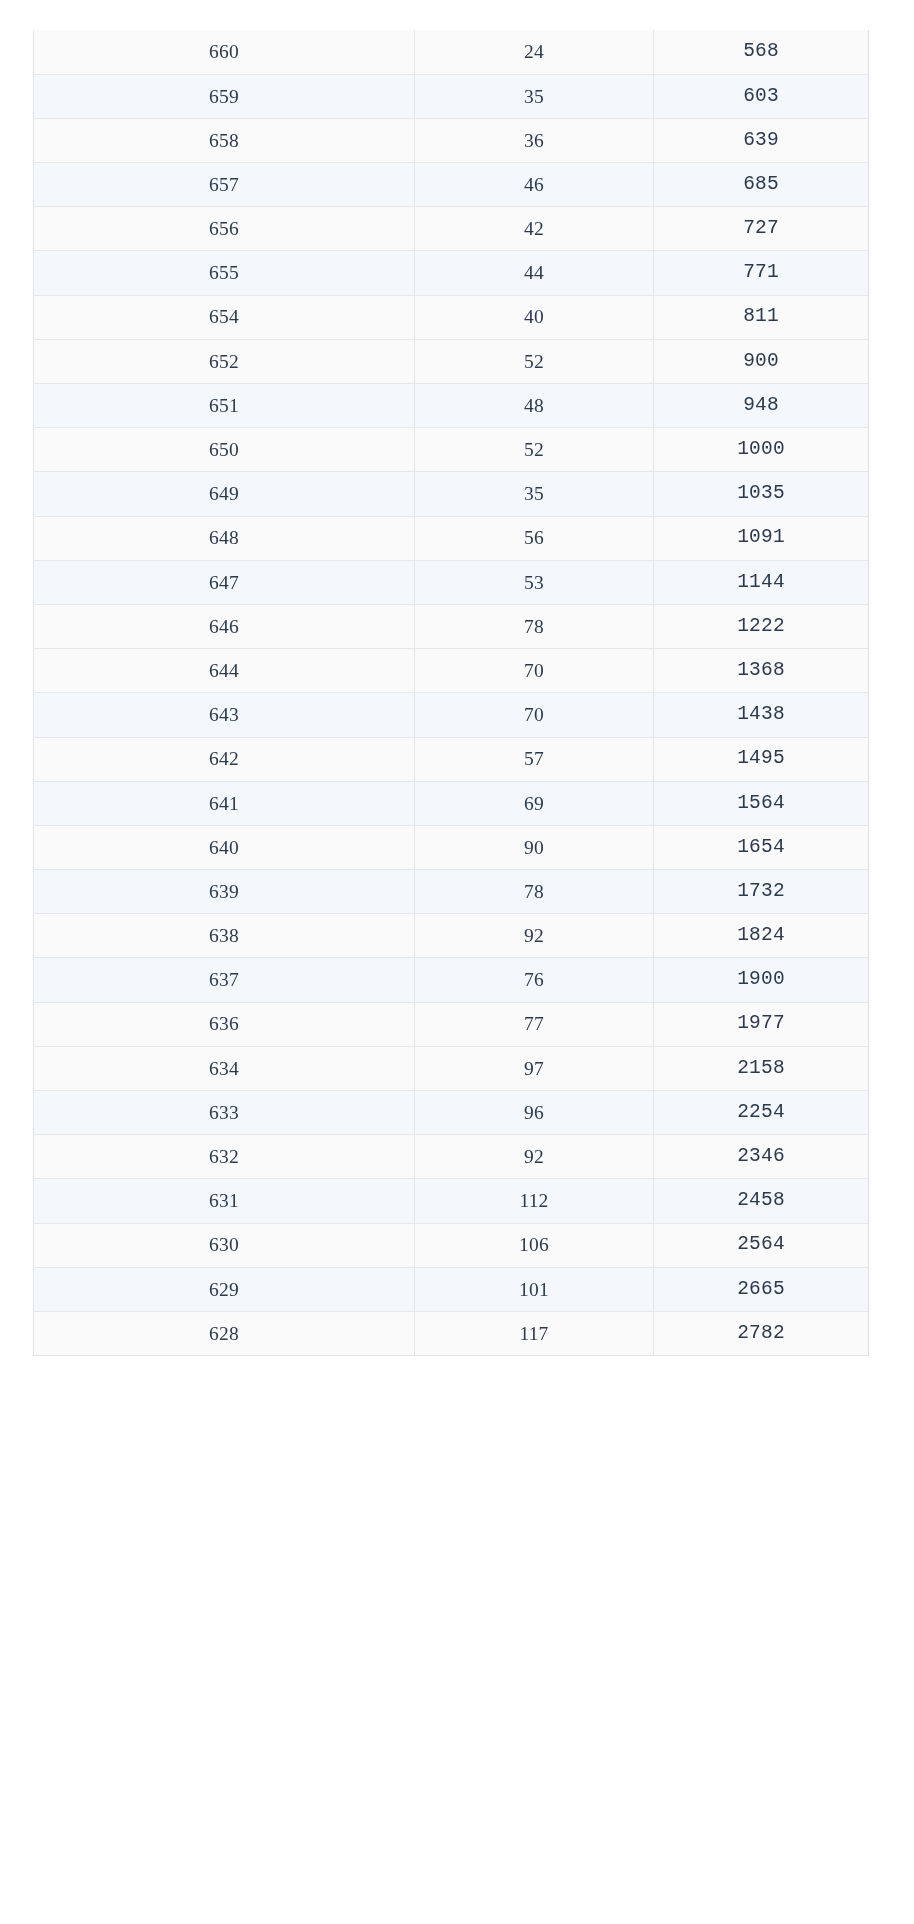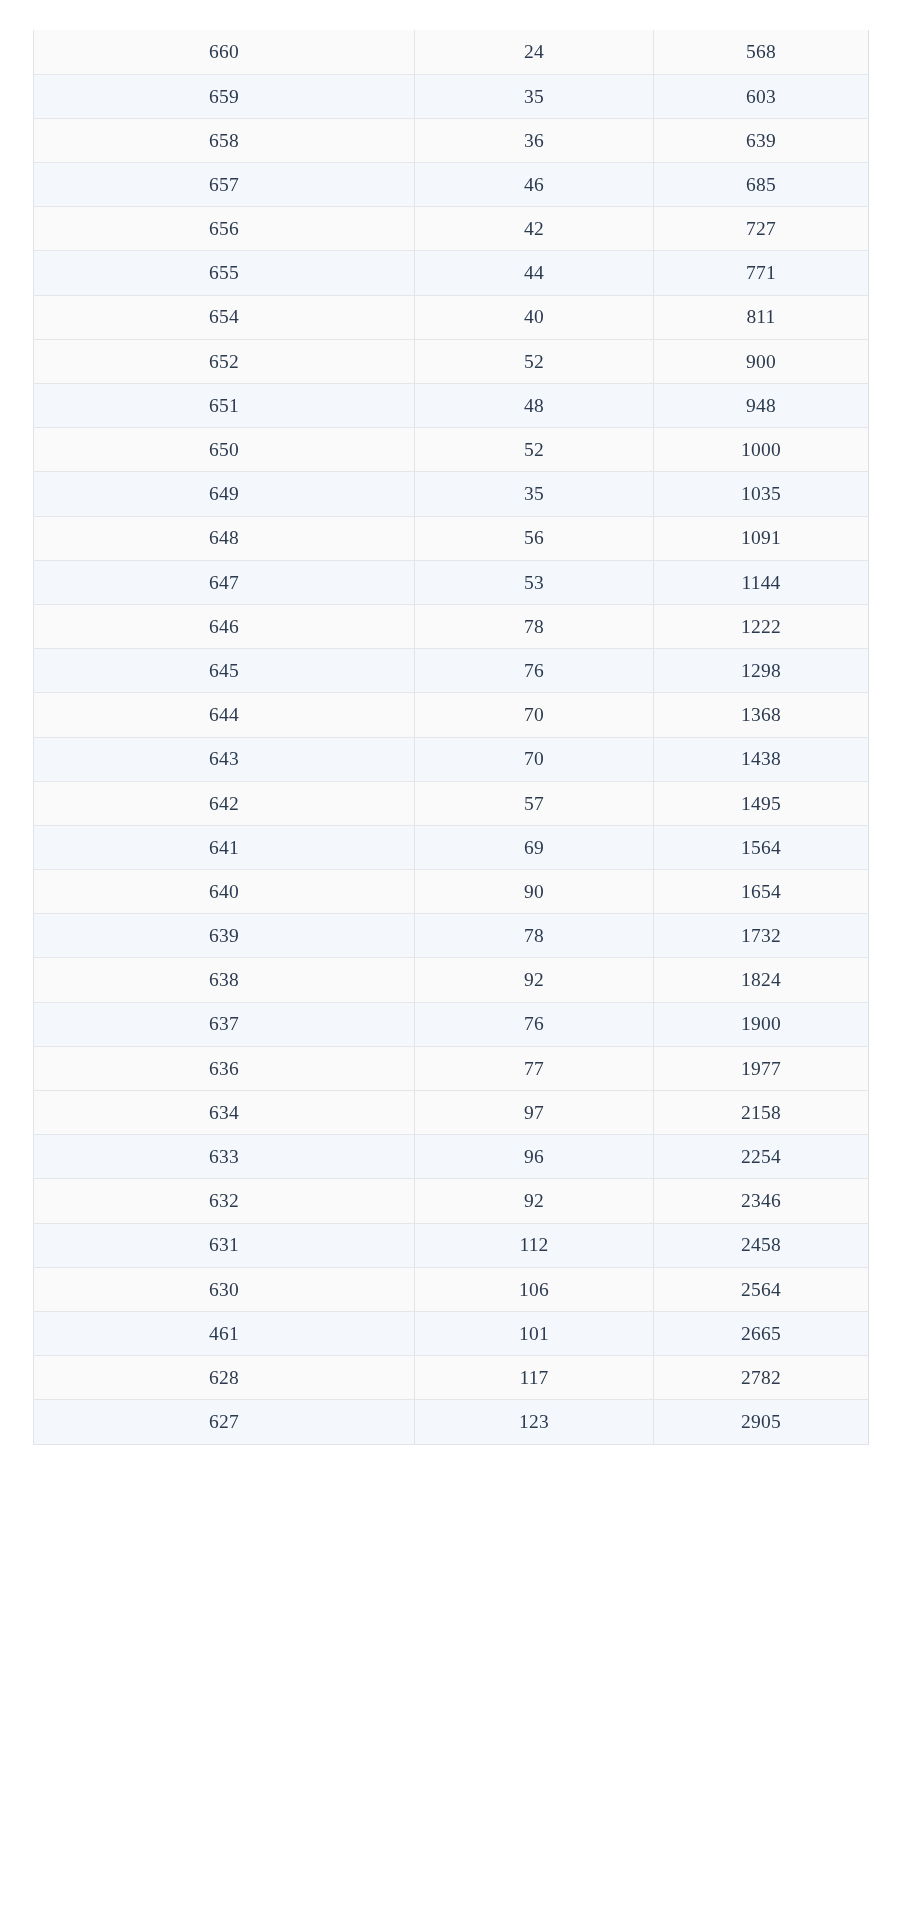--- a/index.html
+++ b/index.html
@@ -54,20 +54,21 @@
     vertical-align: middle;
     font-size: 19.5px;
     line-height: 1;
     color: #2b3a4f;
     padding: 0;
     letter-spacing: 0.2px;
   }
 
   table.score-table td:last-child {
     border-right: none;
+    font-family: Liberation Mono, monospace;
   }
 
   table.score-table tr.row-odd td {
     background: #fbfafa;
   }
   table.score-table tr.row-even td {
     background: #f4f8fd;
     text-align: center;
   }
 
@@ -150,25 +151,20 @@
           <tr class="row-even">
             <td>647</td>
             <td>53</td>
             <td>1144</td>
           </tr>
           <tr class="row-odd">
             <td>646</td>
             <td>78</td>
             <td>1222</td>
           </tr>
-          <tr class="row-even">
-            <td>645</td>
-            <td>76</td>
-            <td>1298</td>
-          </tr>
           <tr class="row-odd">
             <td>644</td>
             <td>70</td>
             <td>1368</td>
           </tr>
           <tr class="row-even">
             <td>643</td>
             <td>70</td>
             <td>1438</td>
           </tr>
@@ -226,30 +222,25 @@
             <td>631</td>
             <td>112</td>
             <td>2458</td>
           </tr>
           <tr class="row-odd">
             <td>630</td>
             <td>106</td>
             <td>2564</td>
           </tr>
           <tr class="row-even">
-            <td>461</td>
+            <td>629</td>
             <td>101</td>
             <td>2665</td>
           </tr>
           <tr class="row-odd">
             <td>628</td>
             <td>117</td>
             <td>2782</td>
-          </tr>
-          <tr class="row-even">
-            <td>627</td>
-            <td>123</td>
-            <td>2905</td>
           </tr>
         </tbody>
     </table>
   </div>
 </div>
 
 </body></html>

